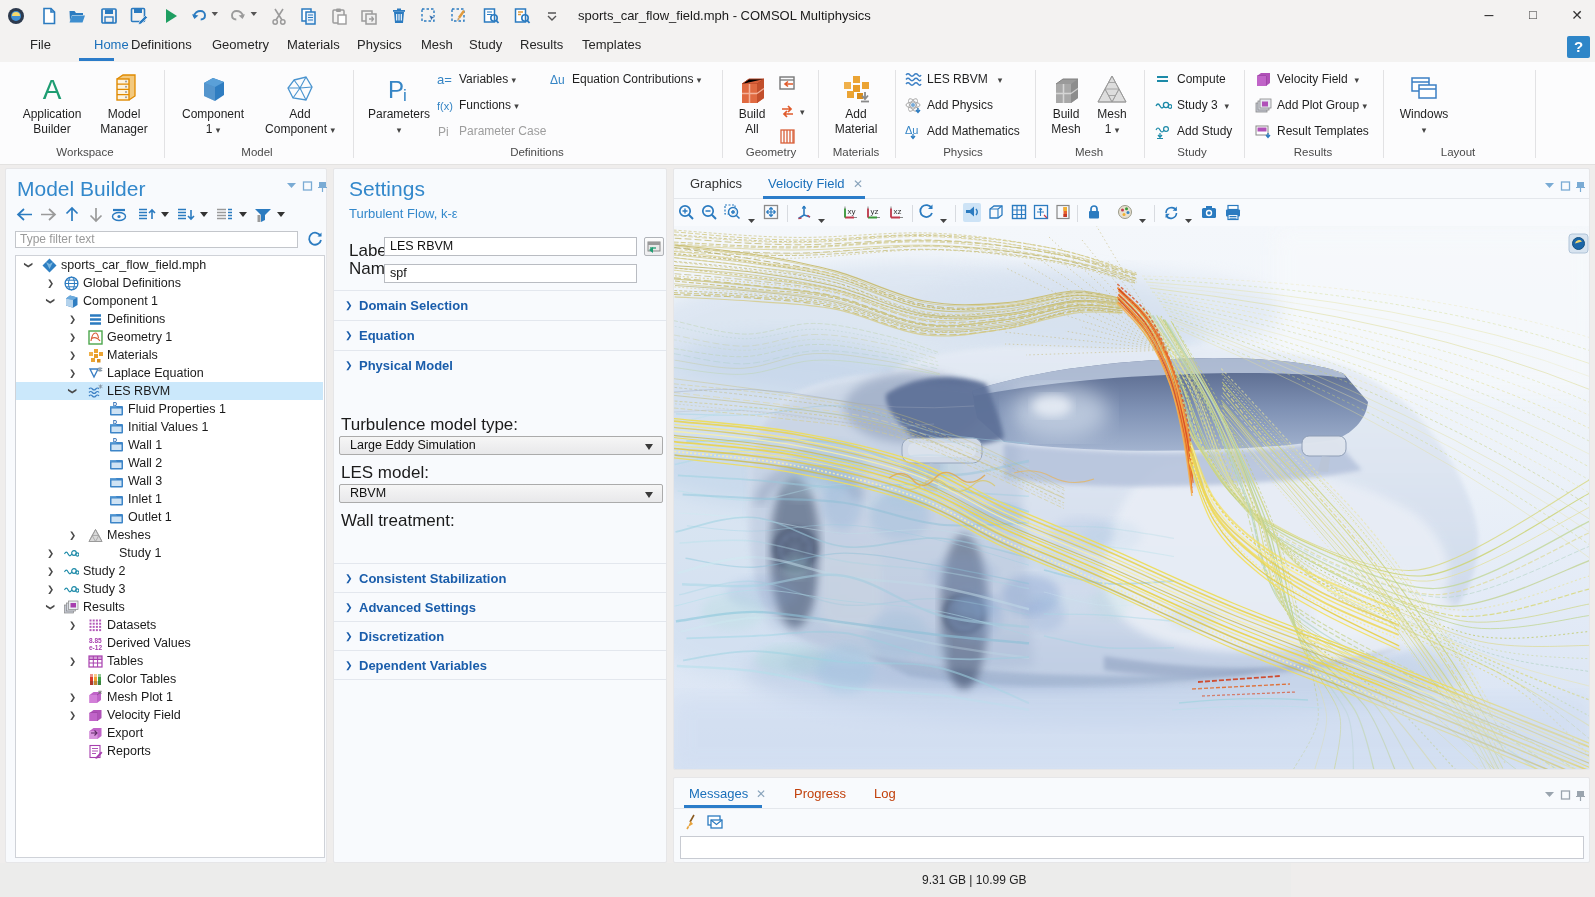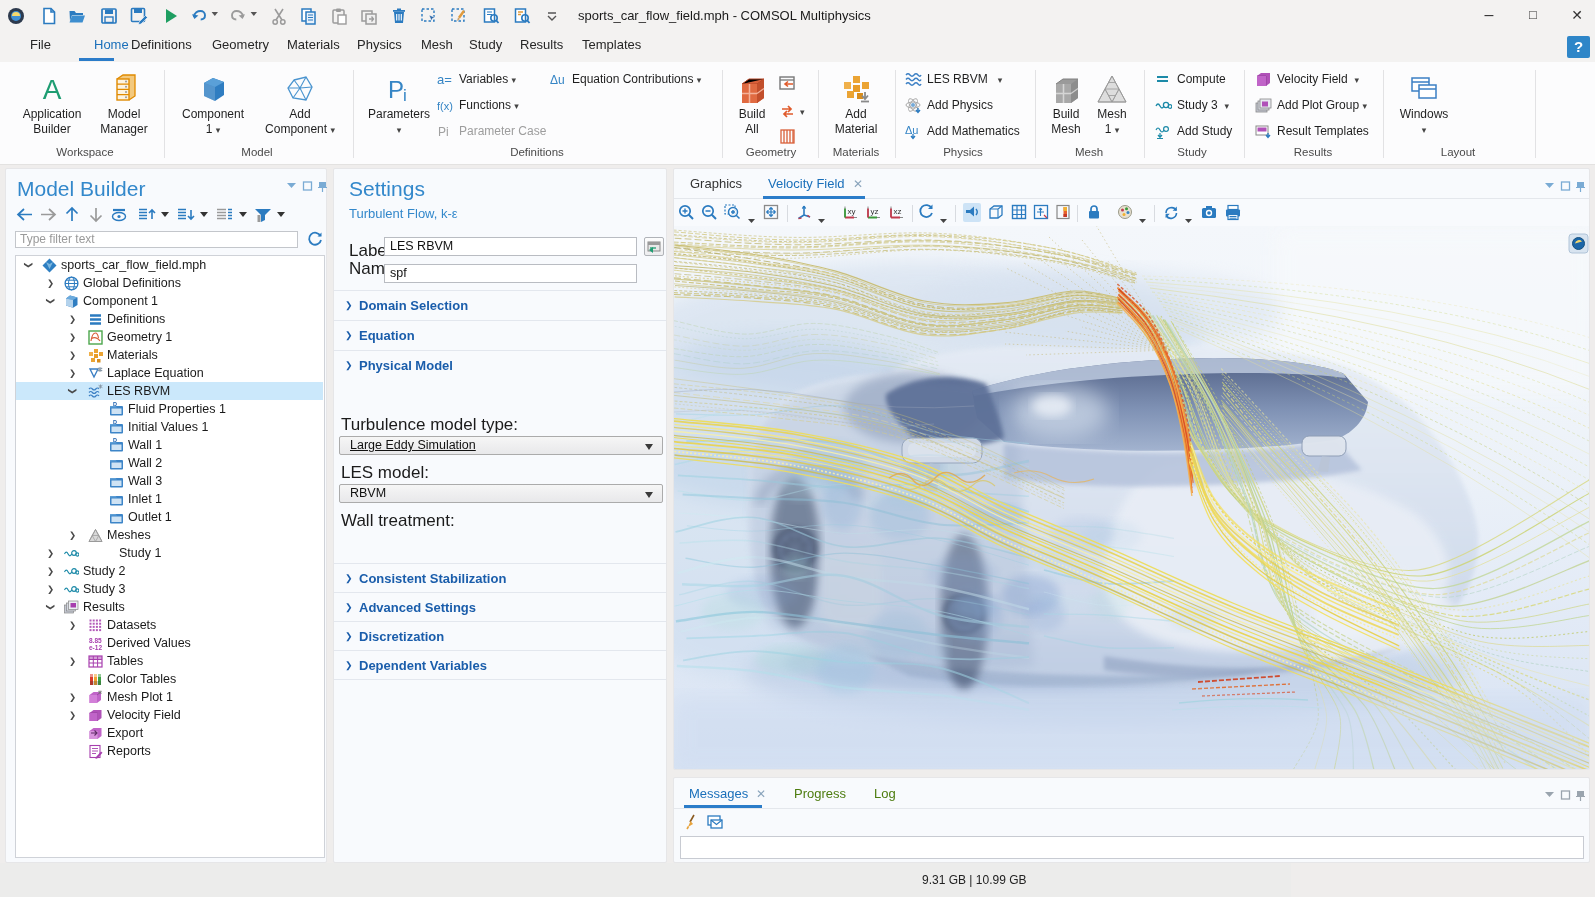--- a/index.html
+++ b/index.html
@@ -47,21 +47,21 @@
  border:1px solid #ababab;border-radius:2px;font-size:12.5px;color:#111;padding:1px 0 0 10px;}
 .sdrop:after{content:"";position:absolute;right:9px;top:7px;border-left:4.5px solid transparent;
  border-right:4.5px solid transparent;border-top:6px solid #3a3a3a;}
 
 #gtabs{position:absolute;left:0;top:0;width:100%;height:30px;border-bottom:1px solid #e4e7ec;}
 .gtab{position:absolute;top:7px;font-size:13px;color:#333;}
 .gtab.sel{color:#1a6fba;}
 #gtab-underline{position:absolute;left:89px;top:27px;width:102px;height:3px;background:#2b7cc9;}
 .gsep{position:absolute;top:5px;width:1px;height:17px;background:#d8dbe0;}
 
-.mtab{position:absolute;top:8px;font-size:13px;color:#4d7c0f;}
+.mtab{position:absolute;top:8px;font-size:13px;color:#c2410c;}
 .mtab.sel{color:#1a6fba;}
 #statusbar{position:absolute;left:0;top:863px;width:1291px;height:34px;background:#ececeb;}
 #statustext{position:absolute;left:922px;top:10px;font-size:12px;color:#222;}
 </style></head>
 <body>
 <div id="titlebar">
 <svg class="ic" style="left:7px" width="18" height="18" viewBox="0 0 18 18">
       <circle cx="9" cy="9" r="8" fill="#2d3a4d"></circle>
       <circle cx="9" cy="9" r="5" fill="#3f8fd4"></circle>
       <path d="M5 9 a4 4 0 0 1 8 0" fill="#f5d86c"></path>
@@ -790,21 +790,21 @@
     </div>
     <div class="sec-hdr" style="top:151px;height:29px;">
       <span class="ar" style="">❯</span>
       <span class="txt">Equation</span>
     </div>
     <div class="sec-hdr" style="top:181px;height:29px;">
       <span class="ar" style="">❯</span>
       <span class="txt">Physical Model</span>
     </div>
     <div class="slabel" style="left:7px;top:246px;">Turbulence model type:</div>
-    <div class="sdrop" style="top:267px;text-decoration:underline;">Large Eddy Simulation</div>
+    <div class="sdrop" style="top:267px;">Large Eddy Simulation</div>
     <div class="slabel" style="left:7px;top:294px;">LES model:</div>
     <div class="sdrop" style="top:315px;">RBVM</div>
     <div class="slabel" style="left:7px;top:342px;">Wall treatment:</div>
     <div class="sec-hdr" style="top:394px;height:29px;">
       <span class="ar">❯</span>
       <span class="txt">Consistent Stabilization</span>
     </div>
     <div class="sec-hdr" style="top:423px;height:29px;">
       <span class="ar">❯</span>
       <span class="txt">Advanced Settings</span>

